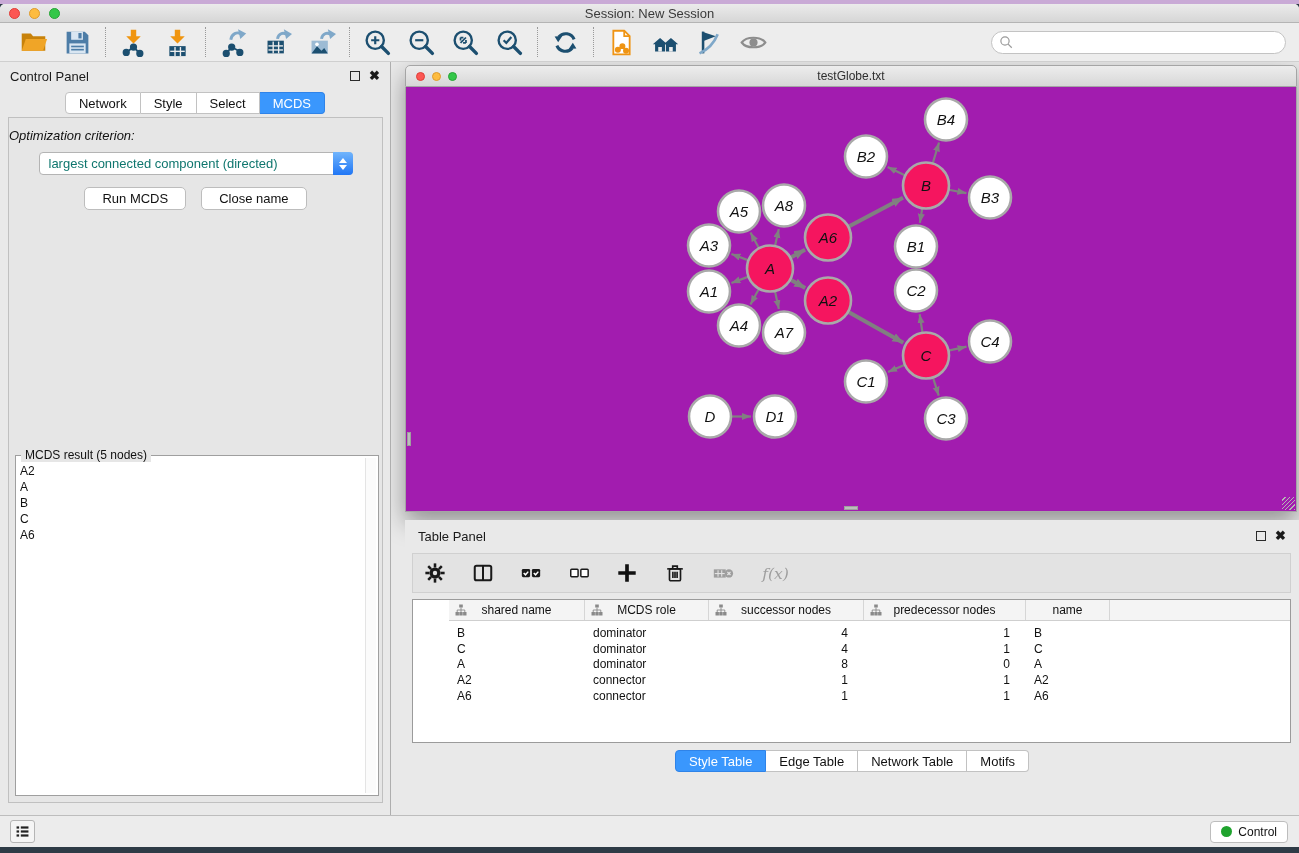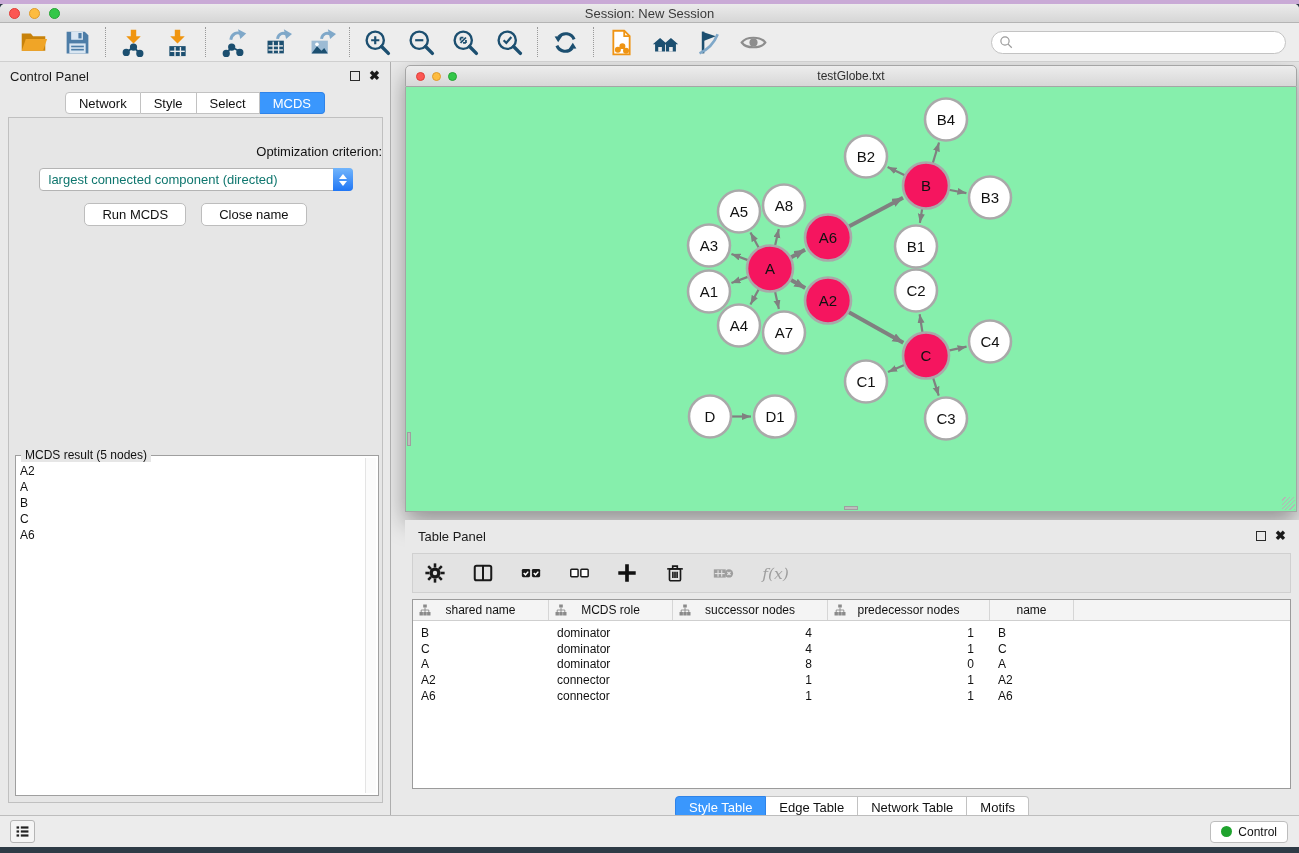--- a/index.html
+++ b/index.html
@@ -36,56 +36,56 @@
   .panel-head { height:28px; display:flex; align-items:center; padding:0 10px; font-size:13px; color:#1a1a1a; }
   .panel-btns { margin-left:auto; display:flex; align-items:center; gap:9px; }
   .float-btn { width:10px; height:10px; border:1.6px solid #2a2a2a; background:transparent; cursor:pointer; }
   .close-btn { font-size:13px; font-weight:bold; color:#1a1a1a; cursor:pointer; line-height:10px; }
   .cp-tabs { display:flex; justify-content:center; margin-top:2px; position:relative; z-index:2; }
   .seg-tab { background:#fff; border:1px solid #c2c2c2; border-left:none; height:22px; padding:0 13px; font-size:13px; color:#111; display:flex; align-items:center; cursor:pointer; }
   .seg-tab:first-child { border-left:1px solid #c2c2c2; border-radius:4px 0 0 4px; }
   .seg-tab:last-child { border-radius:0 4px 4px 0; }
   .seg-tab.active { background:#3a97fd; border-color:#2f83e8; color:#fff; }
   .cp-body { position:absolute; top:55px; bottom:12px; left:8px; right:7px; border:1px solid #c0c0c0; background:#e6e6e6; }
-  .opt-label { text-align:right; margin-top:26px; font-size:13px; color:#111; }
+  .opt-label { text-align:left; margin-top:10px; font-size:13px; color:#111;font-style:italic; }
   .select-wrap { margin:9px auto 0; width:314px; height:23px; background:#fff; border:1px solid #b4b4b4; border-radius:4px; position:relative; display:flex; align-items:center; padding-left:9px; font-size:13px; color:#0f766e; cursor:pointer; }
   .stepper { position:absolute; right:-1px; top:-1px; width:20px; height:23px; border-radius:0 4px 4px 0; background:linear-gradient(#71b5fc,#2076f5); display:flex; flex-direction:column; align-items:center; justify-content:center; gap:2px; }
   .tri-up { width:0; height:0; border-left:4px solid transparent; border-right:4px solid transparent; border-bottom:5px solid #fff; }
   .tri-down { width:0; height:0; border-left:4px solid transparent; border-right:4px solid transparent; border-top:5px solid #fff; }
   .cp-buttons { display:flex; justify-content:center; gap:15px; margin-top:12px; }
   .mac-btn { background:#fff; border:1px solid #bdbdbd; border-radius:5px; height:23px; padding:0 17px; font-size:13px; color:#111; display:flex; align-items:center; cursor:pointer; font-family:"Liberation Sans", sans-serif; }
   .result-box { position:absolute; left:6px; right:3px; top:337px; bottom:6px; border:1px solid #9f9f9f; background:#fff; }
   .result-legend { position:absolute; top:-8px; left:5px; background:#e6e6e6; padding:0 4px; font-size:12px; color:#111; }
   .result-list { position:absolute; top:7px; left:4px; right:16px; bottom:2px; overflow:hidden; font-size:12px; line-height:16px; color:#111; }
   .result-item { cursor:default; }
   .result-scroll { position:absolute; top:2px; bottom:2px; right:2px; width:11px; background:#fbfbfb; border-left:1px solid #e4e4e4; }
 
   
   .right-area { flex:1; position:relative; background:#e9e9e9; overflow:hidden; }
 
   
   .network-window { position:absolute; left:14px; top:3px; width:892px; height:447px; border-radius:5px 5px 0 0; box-shadow:0 10px 24px rgba(0,0,0,0.38); }
   .nw-titlebar { height:22px; background:linear-gradient(#ededed,#d7d7d7); border:1px solid #a5a5a5; border-radius:5px 5px 0 0; position:relative; display:flex; align-items:center; justify-content:center; font-size:12px; color:#2e2e2e; }
   .nw-traffic { position:absolute; left:10px; top:6px; display:flex; gap:7px; }
   .nw-traffic .light { width:9px; height:9px; }
-  .nw-canvas { position:absolute; top:22px; left:0; right:0; bottom:0; background:#86efac; border:1px solid #a5a5a5; border-top:none; }
+  .nw-canvas { position:absolute; top:22px; left:0; right:0; bottom:0; background:#a21caf; border:1px solid #a5a5a5; border-top:none;font-style:italic; }
   .nw-canvas svg { width:100%; height:100%; display:block; }
   .nw-vthumb { position:absolute; left:1px; top:345px; width:4px; height:14px; background:#bdbdbd; border:1px solid #9f9f9f; }
   .nw-hthumb { position:absolute; bottom:1px; left:438px; width:14px; height:4px; background:#bdbdbd; border:1px solid #9f9f9f; }
   .nw-grip { position:absolute; right:1px; bottom:1px; width:13px; height:13px; background:repeating-linear-gradient(135deg, transparent 0 2px, #b5b5b5 2px 3px); cursor:nwse-resize; }
 
   
   .table-panel { position:absolute; left:14px; top:458px; right:0; bottom:0; background:#e9e9e9; }
   .tp-head { height:29px; display:flex; align-items:center; padding:16px 13px; font-size:13px; color:#1a1a1a; }
   .tp-toolbar { margin:1px 8px 0 7px; height:40px; background:#e3e3e3; border:1px solid #d0d0d0; display:flex; align-items:center; gap:26px; padding:0 11px; }
   .tpicon { width:22px; height:22px; display:inline-flex; cursor:pointer; }
   .tpicon.wide { width:32px; }
   .tpicon.disabled { cursor:default; }
   .tpicon svg { width:100%; height:100%; }
-  .tp-table { margin:6px 8px 0 7px; height:190px; background:#fff; border:1px solid #9b9b9b; overflow:hidden; }
+  .tp-table { margin:6px 8px 0 7px; height:144px; background:#fff; border:1px solid #9b9b9b; overflow:hidden;padding-left:36px; }
   .tbl-header { display:flex; height:21px; background:#f4f4f4; border-bottom:1px solid #cfcfcf; }
   .tbl-th { position:relative; display:flex; align-items:center; justify-content:center; font-size:12px; color:#111; border-right:1px solid #d6d6d6; cursor:pointer; }
   .tbl-th .tree-ic { position:absolute; left:6px; top:4px; width:12px; height:12px; }
   .tbl-rows { padding-top:4px; }
   .tbl-row { display:flex; height:15.8px; align-items:center; font-size:12px; color:#111; cursor:default; }
   .tbl-td { padding:0 8px; white-space:nowrap; overflow:hidden; }
   .tbl-td.num { text-align:right; padding-right:16px; }
   .tp-tabs { display:flex; justify-content:center; margin-top:7px; }
 
   

